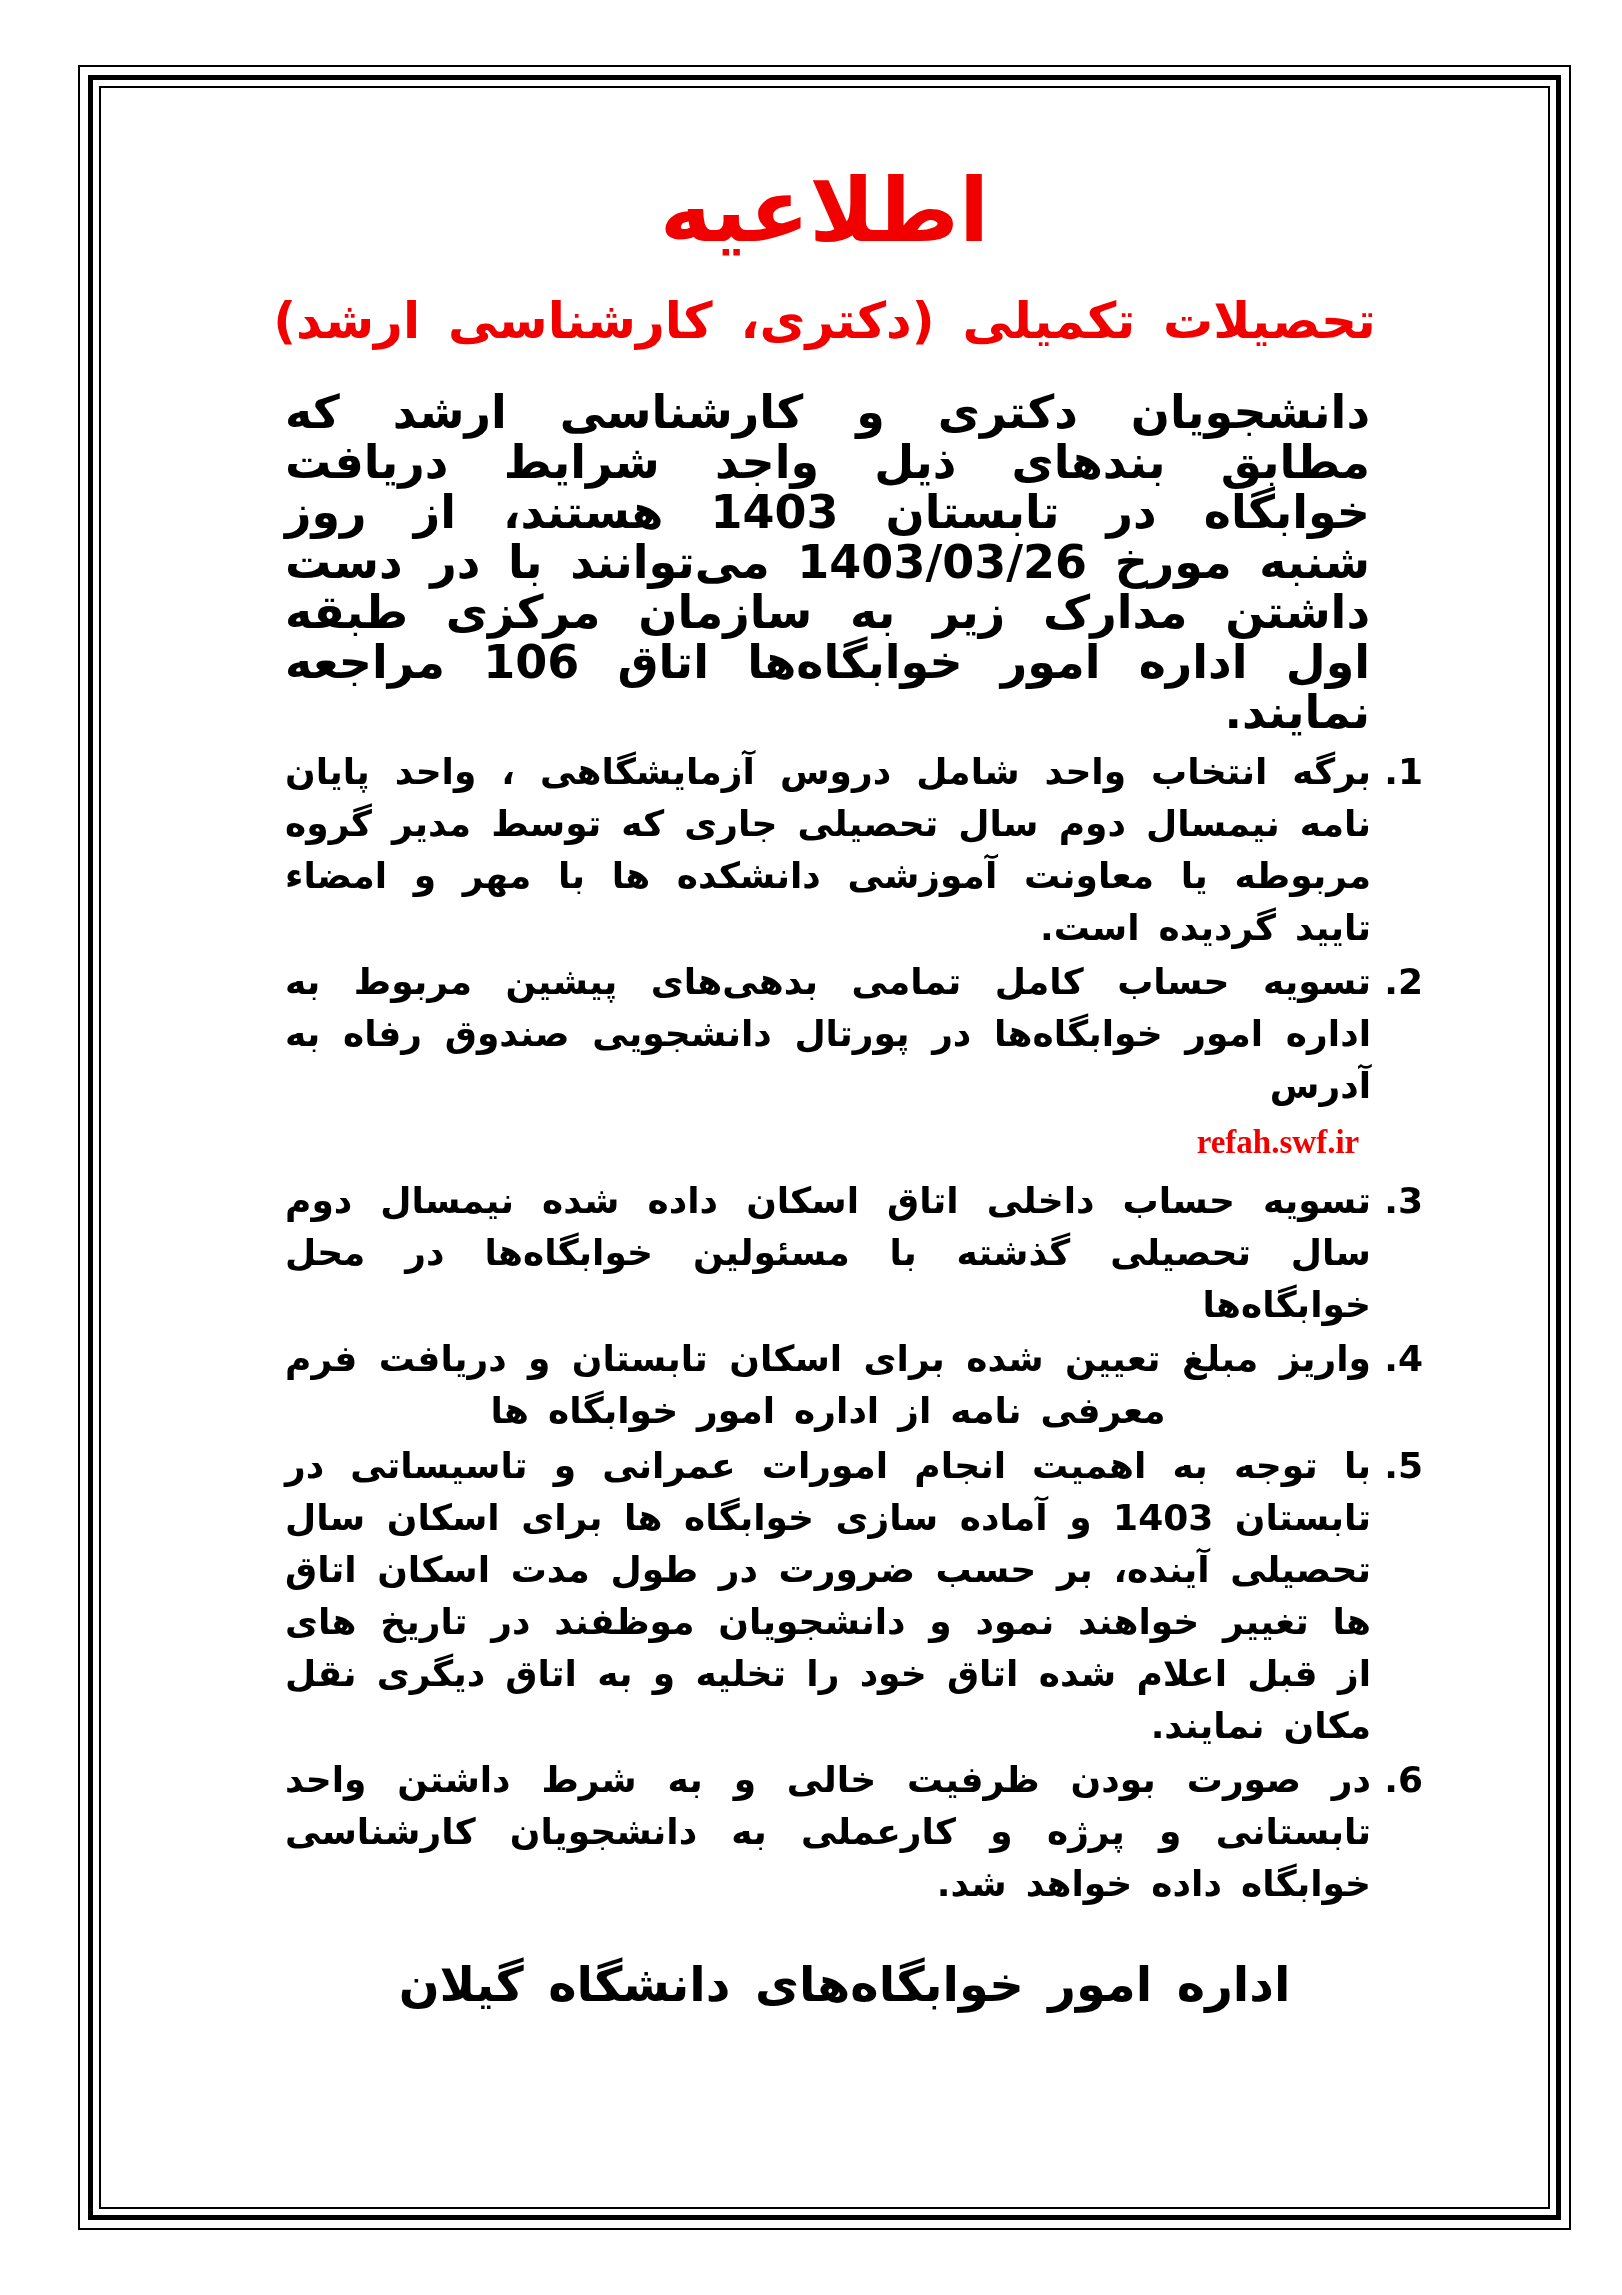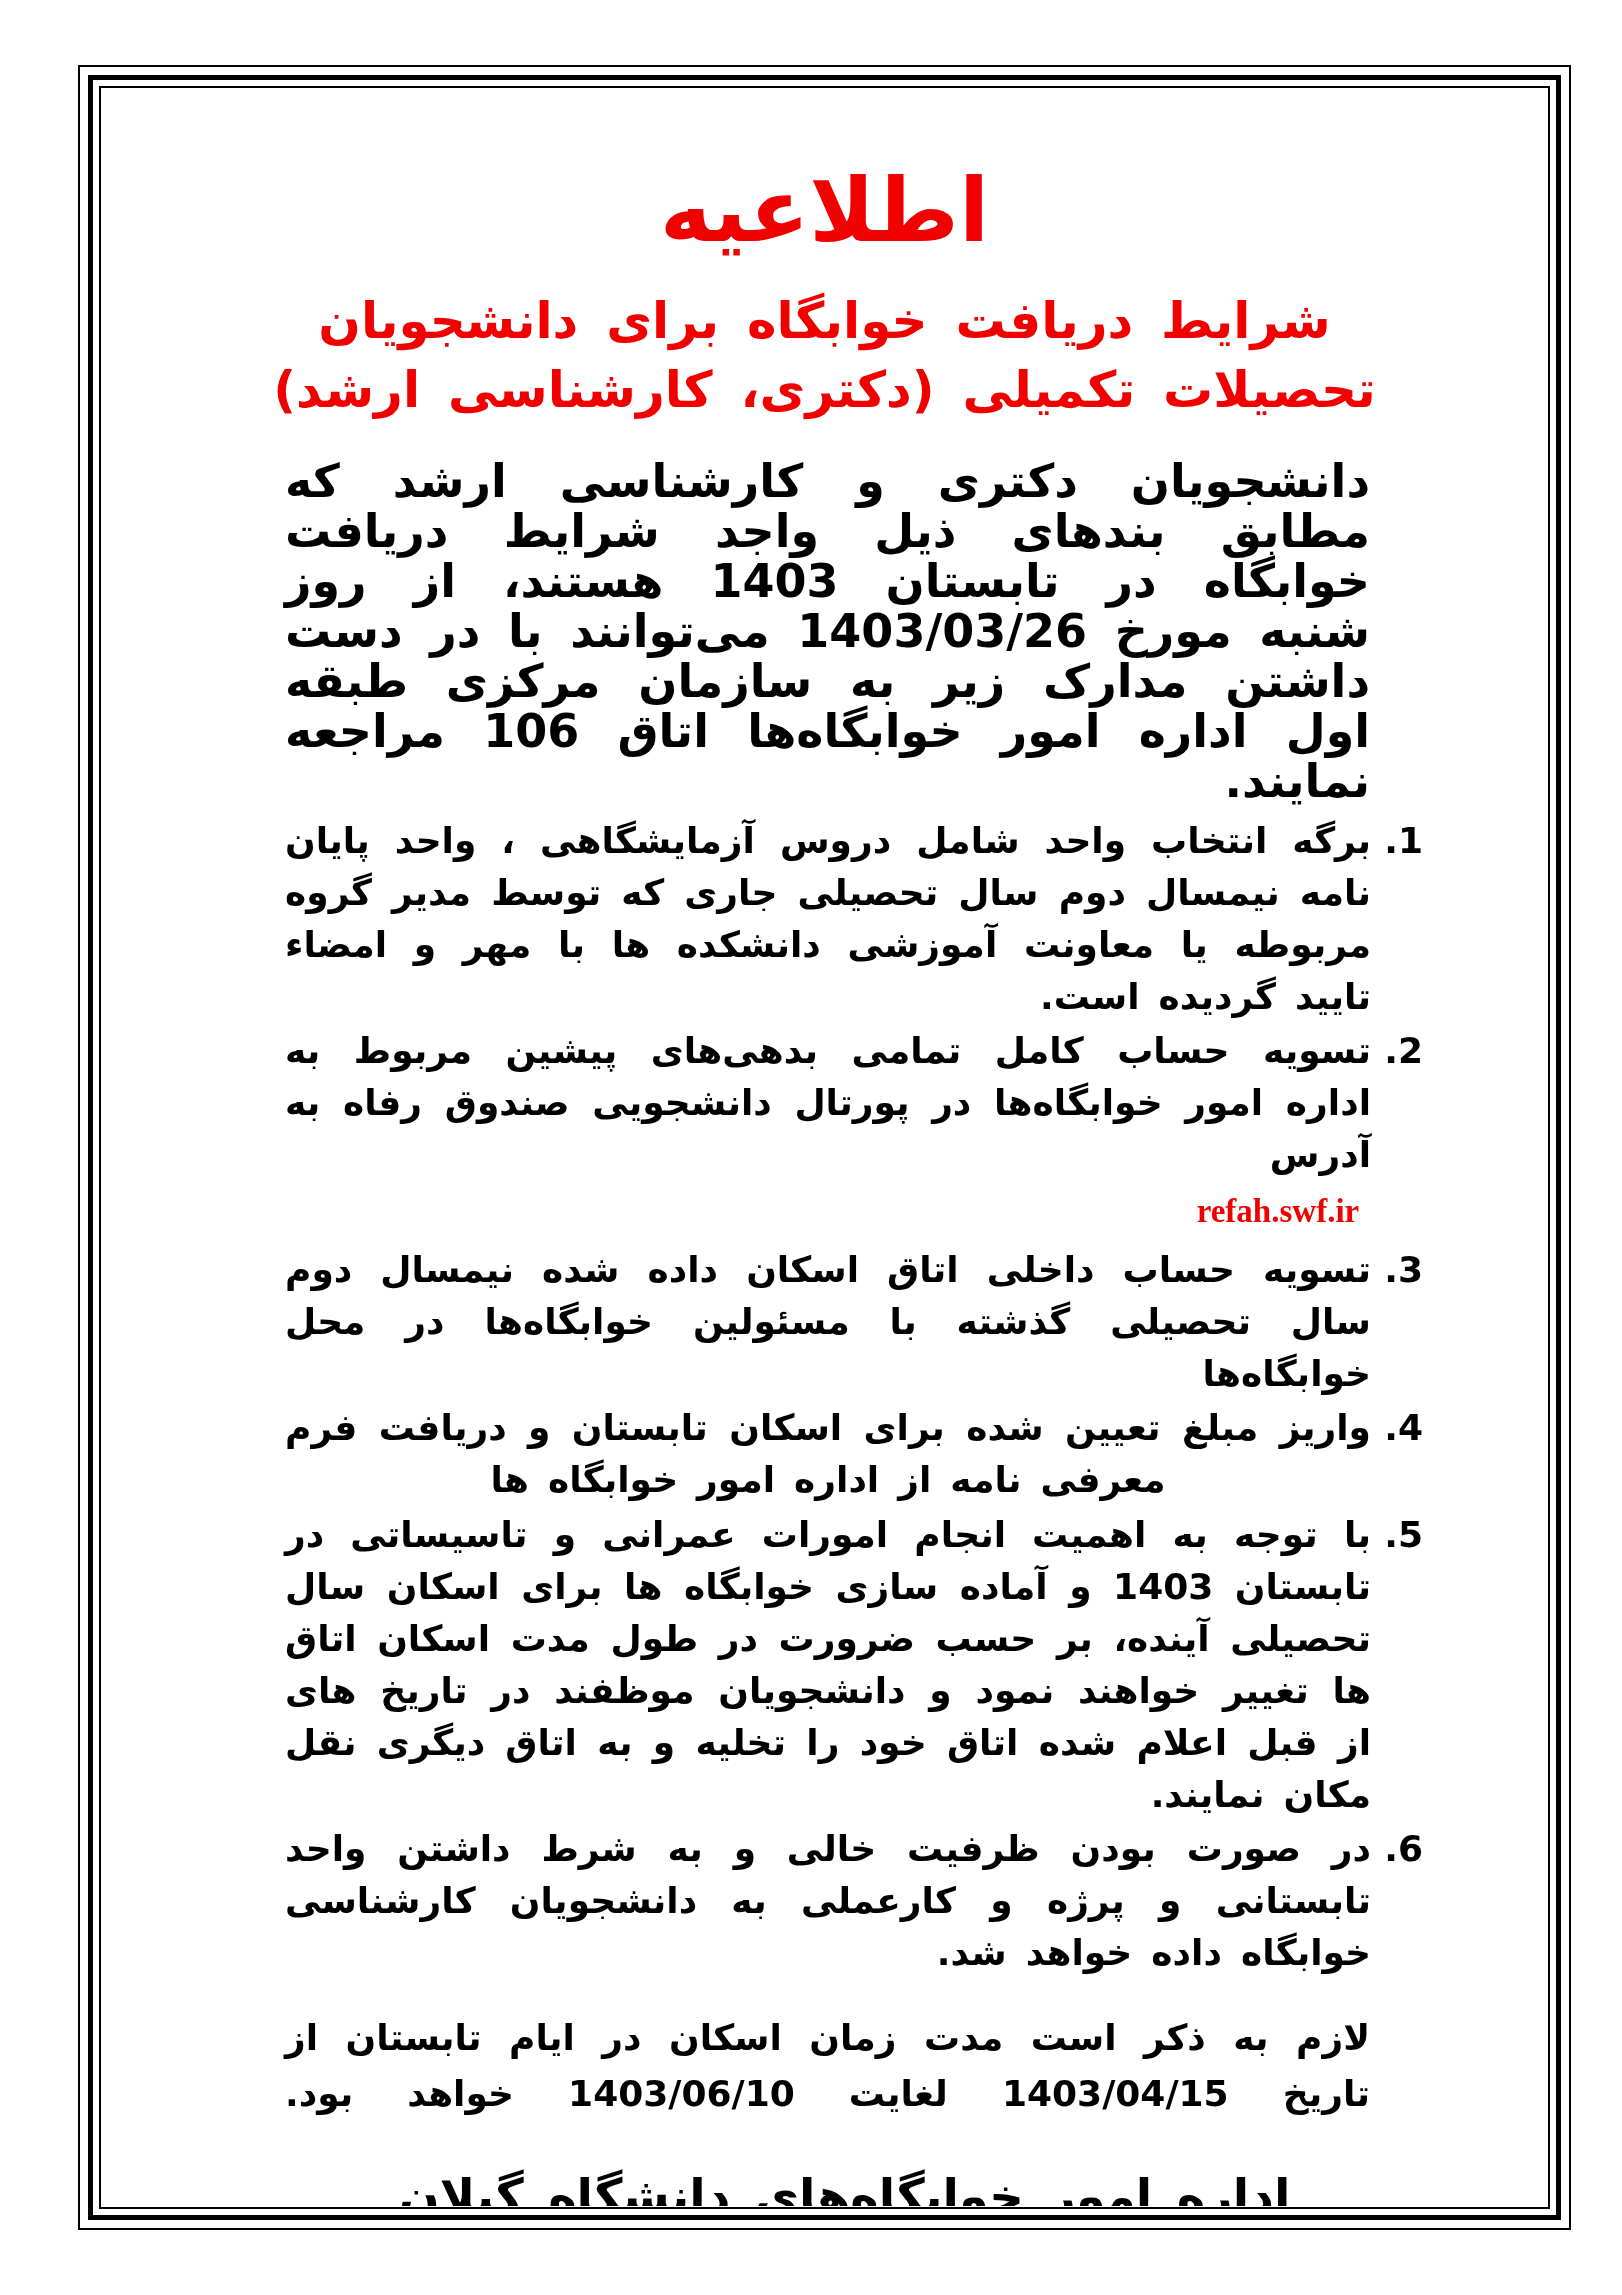--- a/index.html
+++ b/index.html
@@ -100,21 +100,20 @@
 <div class="page">
   <div class="frame-outer"></div>
   <div class="frame-mid"></div>
   <div class="frame-inner"></div>
 
   <div class="content">
 
     <div class="title">اطلاعیه</div>
 
     <div class="subtitle">
-      <div>شرایط دریافت خوابگاه برای دانشجویان</div>
       <div>تحصیلات تکمیلی (دکتری، کارشناسی ارشد)</div>
     </div>
 
     <div class="intro">دانشجویان دکتری و کارشناسی ارشد که مطابق بندهای ذیل واجد شرایط دریافت خوابگاه در تابستان 1403 هستند، از روز شنبه مورخ 1403/03/26 می‌توانند با در دست داشتن مدارک زیر به سازمان مرکزی طبقه اول اداره امور خوابگاه‌ها اتاق 106 مراجعه نمایند.</div>
 
     <div class="list">
 
       <div class="item">
         <span class="item-num">1.</span>
         <div class="item-body">
@@ -155,19 +154,18 @@
 
       <div class="item">
         <span class="item-num">6.</span>
         <div class="item-body">
           <span>در صورت بودن ظرفیت خالی و به شرط داشتن واحد تابستانی و پرژه و کارعملی به دانشجویان کارشناسی خوابگاه داده خواهد شد.</span>
         </div>
       </div>
 
     </div>
 
-    <div class="closing">لازم به ذکر است مدت زمان اسکان در ایام تابستان از تاریخ 1403/04/15 لغایت 1403/06/10 خواهد بود.</div>
 
     <div class="signature">اداره امور خوابگاه‌های دانشگاه گیلان</div>
 
   </div>
 </div>
 
 
 </body></html>

